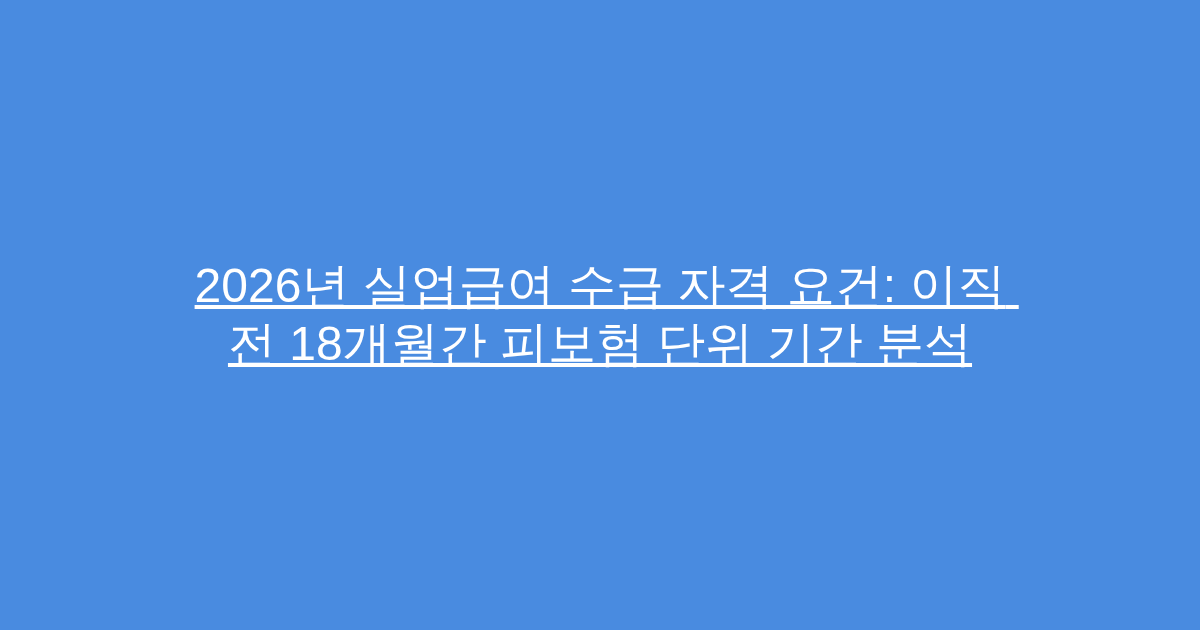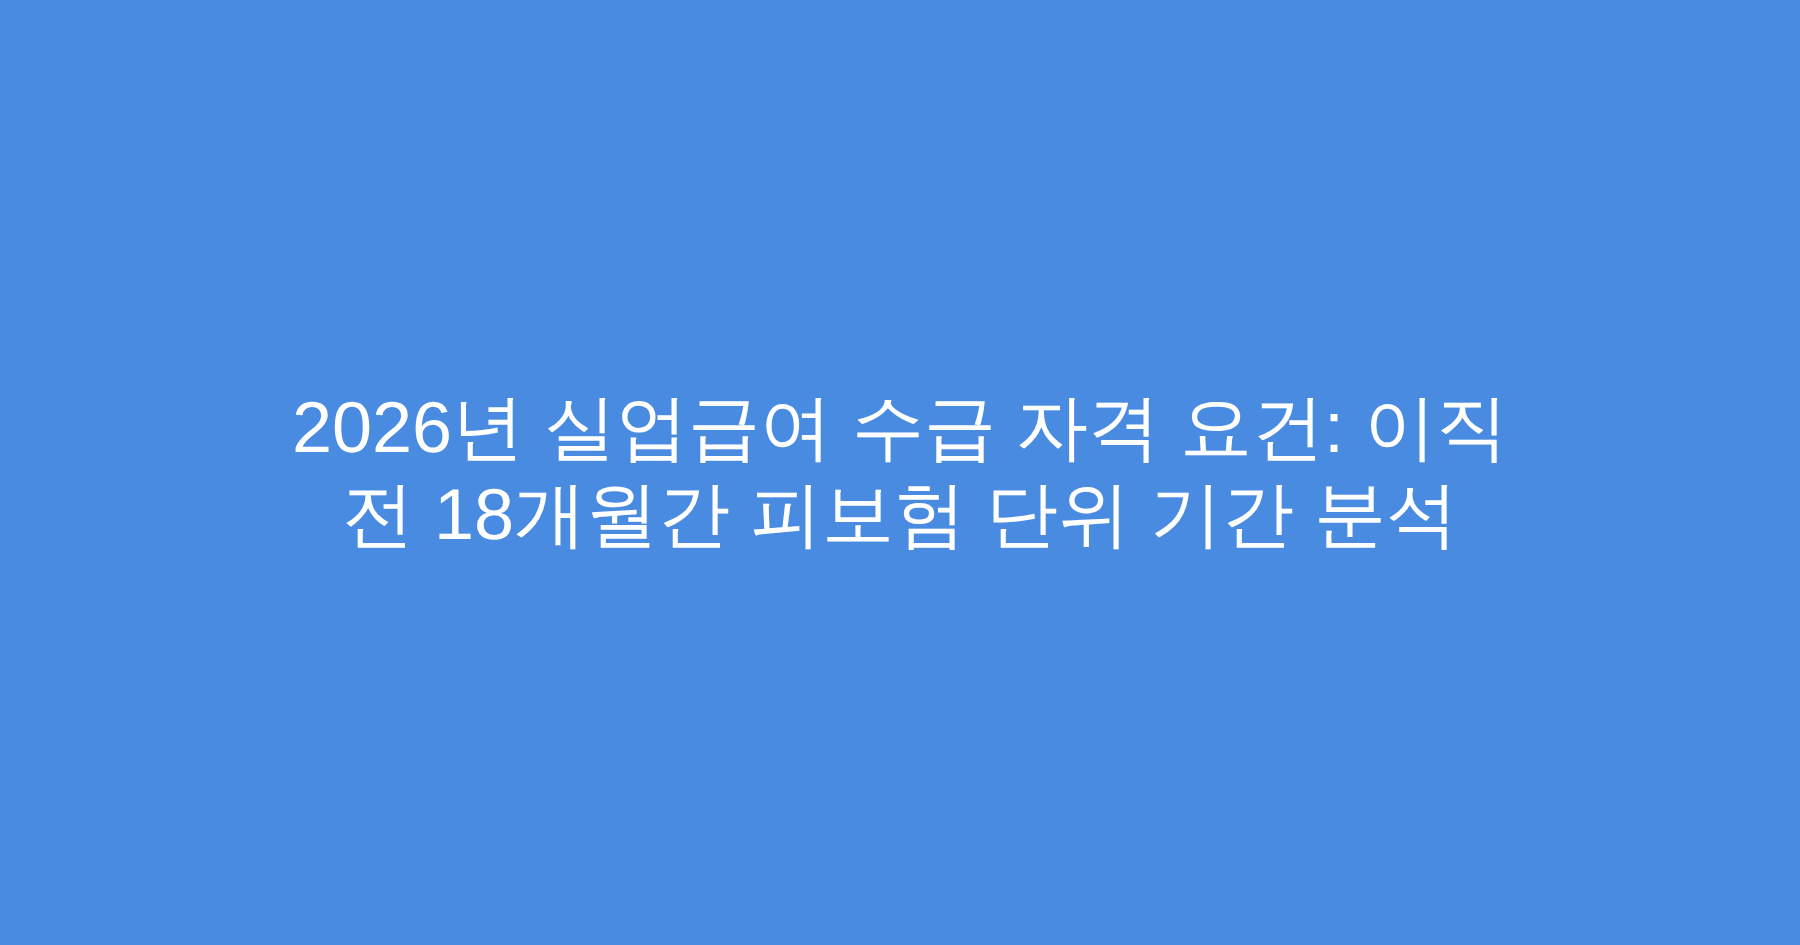--- a/index.html
+++ b/index.html
@@ -18,20 +18,21 @@
   .card {
     position: relative;
     box-sizing: border-box;
     width: 1200px;
     height: 630px;
     display: flex;
     align-items: center;
     justify-content: center;
     text-align: center;
     background-color: #498BE0;
+    text-decoration: underline;
   }
 
   .title-block {
     width: 890px;
     max-width: 890px;
     display: block;
     padding: 0 10px;
     box-sizing: border-box;
   }
 

